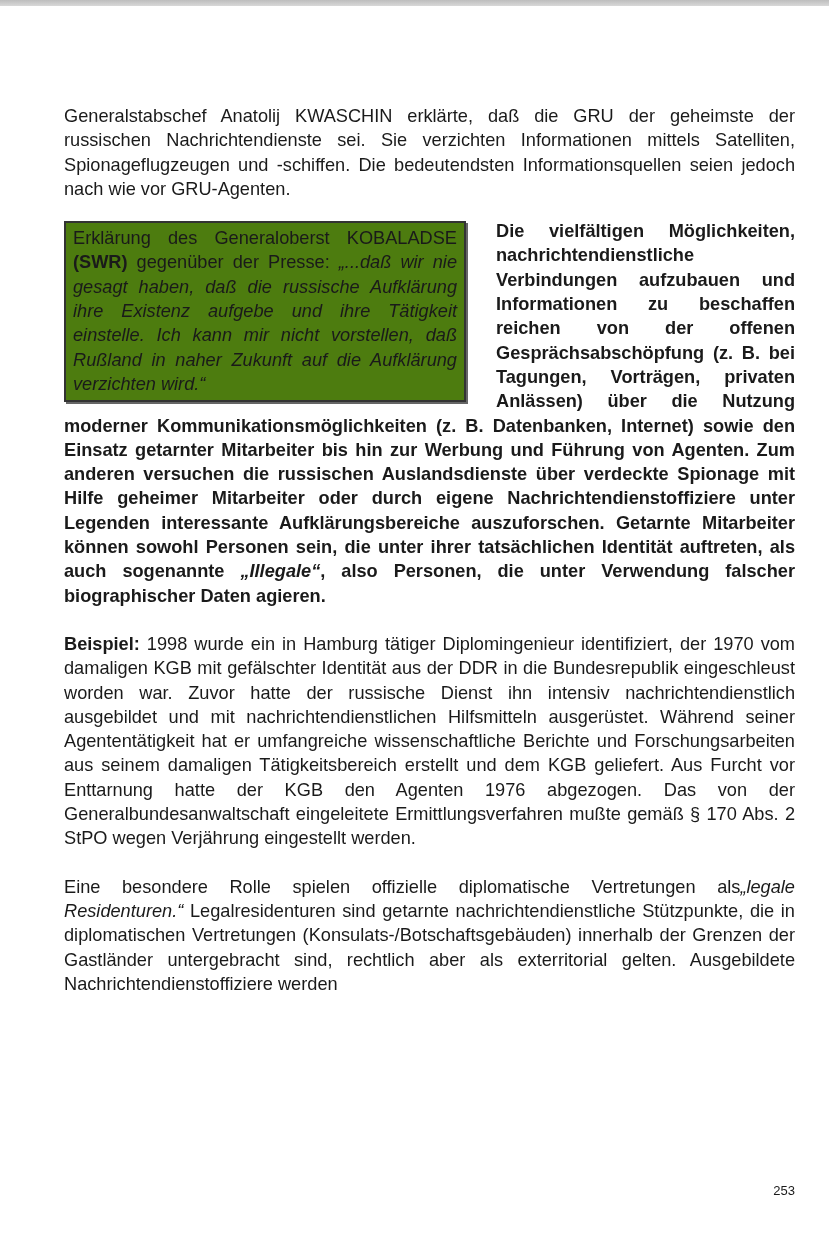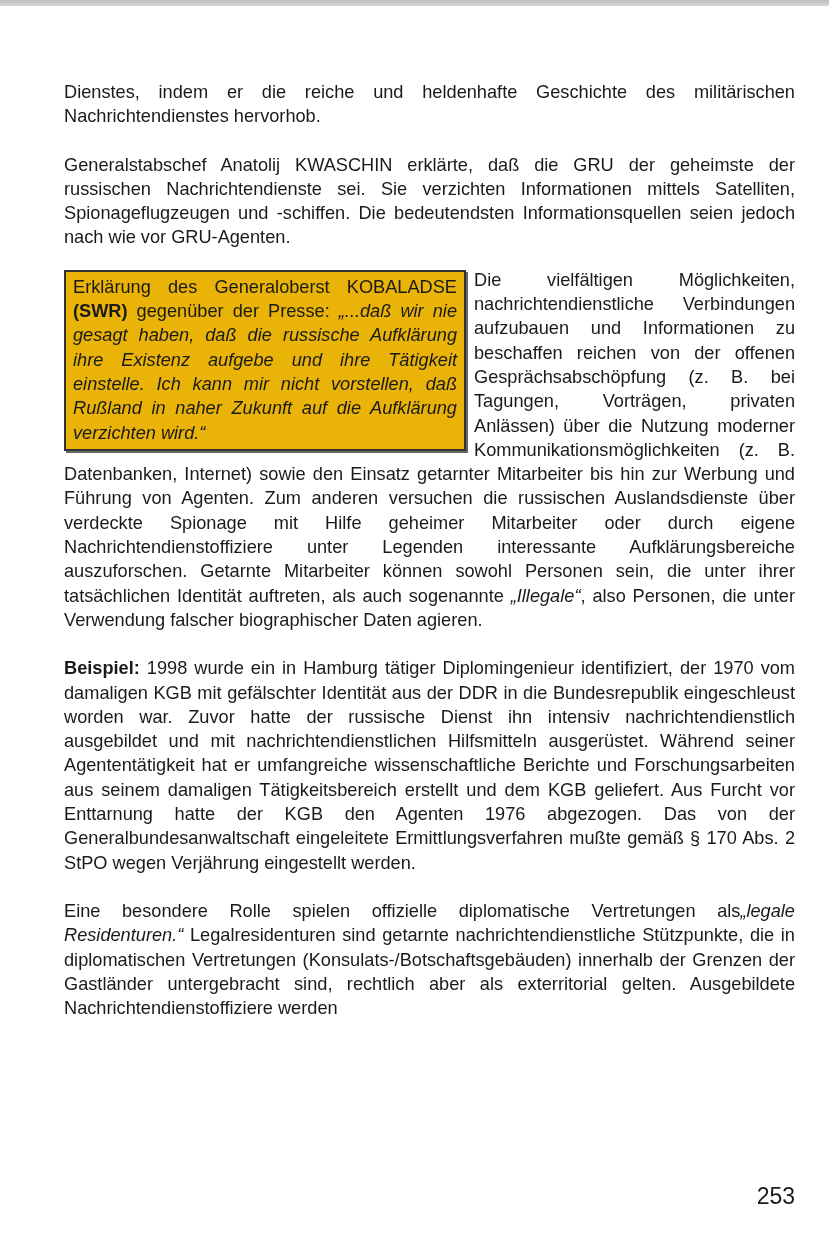--- a/index.html
+++ b/index.html
@@ -33,54 +33,54 @@
       margin: 0;
       text-align: justify;
       text-align-last: left;
     }
     .gap { height: 24px; }
     .gap-small { height: 18px; }
 
     .float-box {
       float: left;
       width: 402px;
-      margin: 2px 8px 2px 0;
+      margin: 2px 30px 2px 0;
       border: 2px solid #333;
       box-sizing: border-box;
       padding: 3px 7px 4px 7px;
-      background: #eab308;
+      background: #4d7c0f;
       font-size: 18.2px;
       line-height: 24.3px;
       text-align: justify;
       text-align-last: left;
       box-shadow: 2px 2px 0 #666;
     }
     .wrap-text {
       text-align: justify;
+      font-weight: bold;
     }
     .clear { clear: both; }
     .page-number {
       position: absolute;
       left: 740px;
       top: 1183px;
       width: 55px;
       text-align: right;
-      font-size: 23px;
+      font-size: 13px;
     }
     b { font-weight: bold; }
     i { font-style: italic; }
   </style>
 </head>
 <body>
 
 <div class="top-rule"></div>
 
 <div class="page">
 
-  <p>Dienstes, indem er die reiche und heldenhafte Geschichte des militärischen Nachrichtendienstes hervorhob.</p>
 
   <div class="gap"></div>
 
   <p>Generalstabschef Anatolij KWASCHIN erklärte, daß die GRU der geheimste der russischen Nachrichtendienste sei. Sie verzichten Informationen mittels Satelliten, Spionageflugzeugen und -schiffen. Die bedeutendsten Informationsquellen seien jedoch nach wie vor GRU-Agenten.</p>
 
   <div class="gap-small"></div>
 
   <div class="float-box">
     <span>Erklärung des Generaloberst KOBALADSE </span><b>(SWR)</b><span> gegenüber der Presse: </span><i>„...daß wir nie gesagt haben, daß die russische Aufklärung ihre Existenz aufgebe und ihre Tätigkeit einstelle. Ich kann mir nicht vorstellen, daß Rußland in naher Zukunft auf die Aufklärung verzichten wird.“</i>
   </div>

